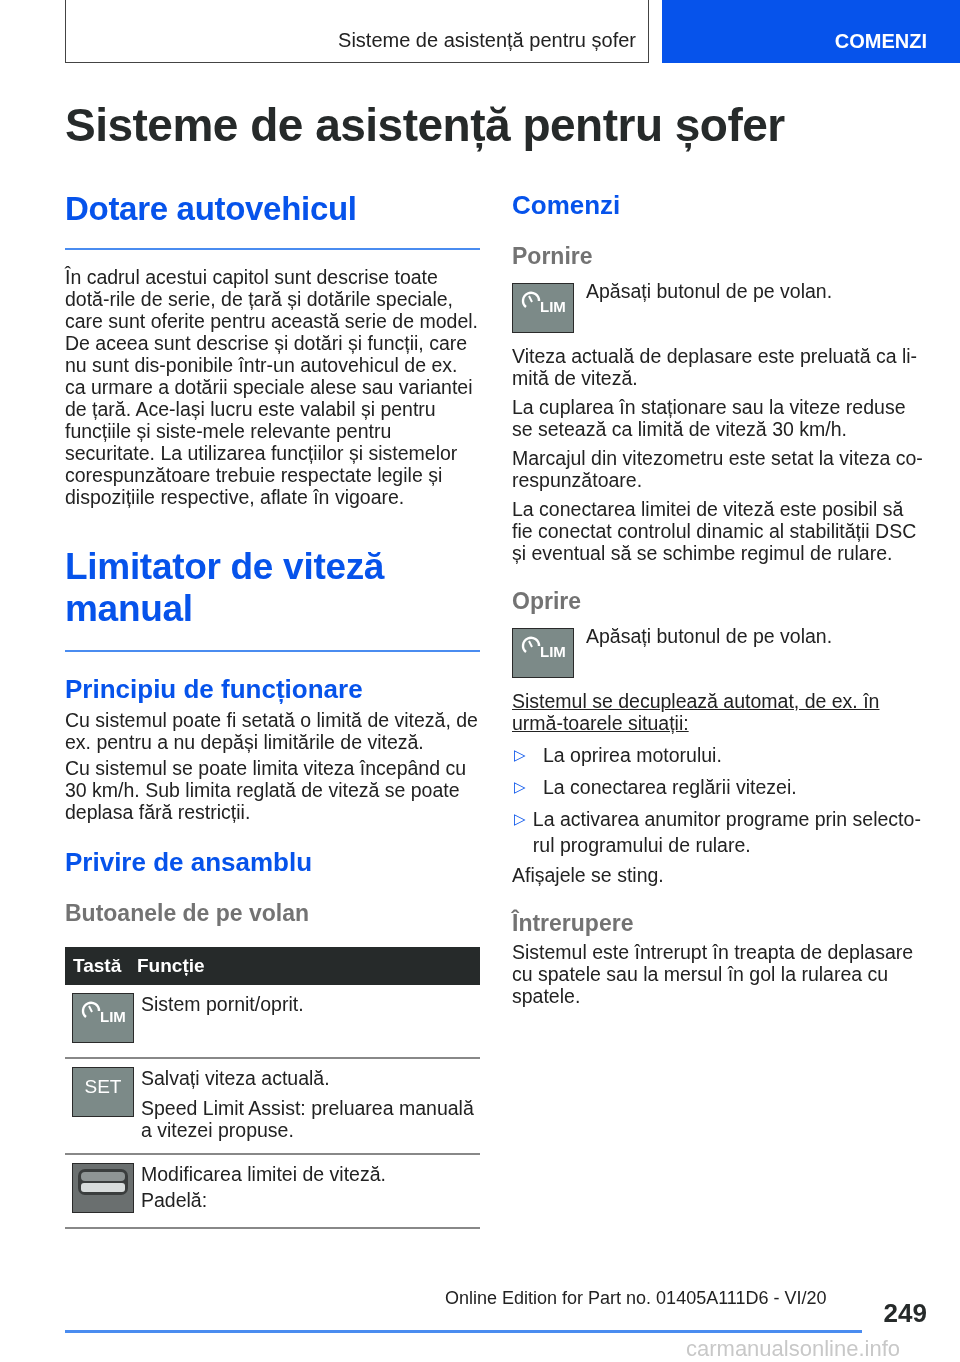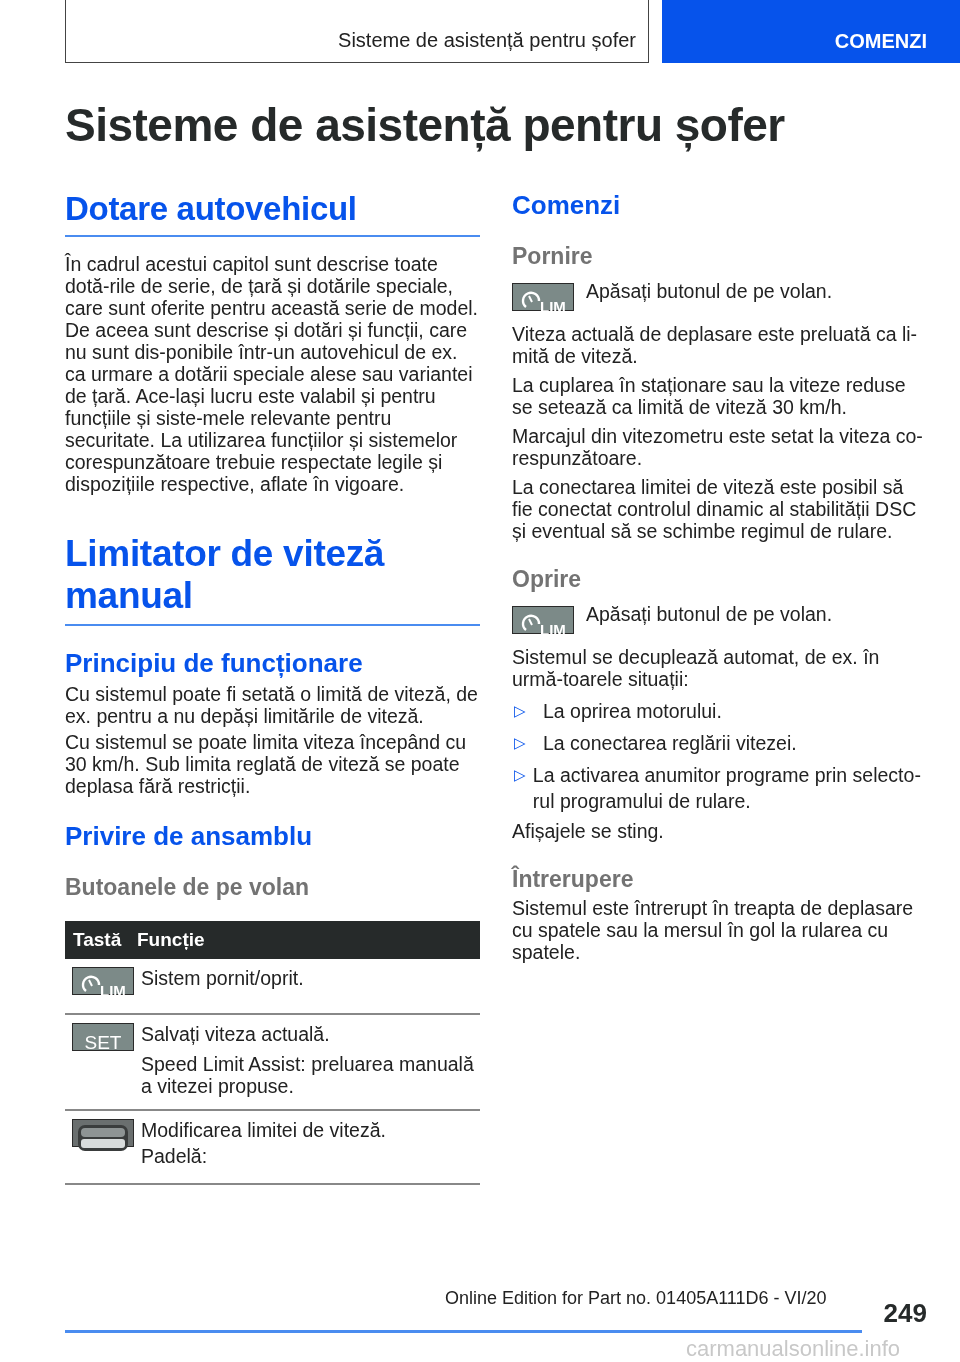--- a/index.html
+++ b/index.html
@@ -15,28 +15,28 @@
   .hdr-tab span { position: absolute; right: 33px; bottom: 10px; font-size: 20px; font-weight: bold; }
 
   .page-title { position: absolute; left: 65px; top: 98px; font-size: 46px; font-weight: bold;
                 color: #262a2a; letter-spacing: -0.5px; margin: 0; }
 
   .col { position: absolute; width: 415px; }
   .col-left { left: 65px; top: 190px; }
   .col-right { left: 512px; top: 190px; }
 
   .h1 { font-size: 33px; font-weight: bold; color: #0653eb; margin: 0;
-        border-bottom: 2px solid #4a8cf0; padding-bottom: 7px; letter-spacing: -0.3px; }
+        border-bottom: 2px solid #4a8cf0; padding-bottom: 20px; letter-spacing: -0.3px; }
   .h1big { font-size: 37px; }
   .h2 { font-size: 26px; font-weight: bold; color: #0653eb; margin: 0; }
   .h3 { font-size: 23px; font-weight: bold; color: #737373; margin: 0; }
   p.t { font-size: 19.5px; line-height: 22px; margin: 0; color: #222; }
 
   
-  .key { display: inline-block; width: 62px; height: 28px; background: #7c8a88;
+  .key { display: inline-block; width: 62px; height: 50px; background: #7c8a88;
          border: 1px solid #2a2a2a; box-sizing: border-box; position: relative; color: #fff; }
   .key svg { position: absolute; left: 0; top: 0; }
 
   .table { margin-top: 20px; width: 415px; }
   .thead { background: #262a2a; color: #fff; height: 38px; display: flex; align-items: center;
            font-weight: bold; font-size: 19px; }
   .thead .c1 { width: 72px; padding-left: 8px; box-sizing: border-box; }
   .trow { display: flex; border-bottom: 2px solid #888; padding: 8px 0 8px 0; }
   .trow .c1 { width: 76px; padding-left: 7px; box-sizing: border-box; }
   .trow .c2 { flex: 1; }
@@ -149,21 +149,21 @@
   <div style="display:flex; margin-top:10px;">
     <span class="key" style="flex:none; margin-top:3px; margin-right:12px;">
       <svg width="60" height="36" viewBox="0 0 60 36">
         <path d="M13 23 A8 8 0 1 1 26 17" fill="none" stroke="#fff" stroke-width="2.4"></path>
         <line x1="19" y1="18" x2="16" y2="12" stroke="#fff" stroke-width="2"></line>
         <text x="27" y="28" font-size="15" font-weight="bold" fill="#fff" font-family="Liberation Sans, sans-serif">LIM</text>
       </svg>
     </span>
     <p class="t">Apăsați butonul de pe volan.</p>
   </div>
-  <p class="t" style="margin-top:12px; margin-bottom:8px;">Sistemul se decuplează automat, de ex. în urmă-toarele situații:</p>
+  <p class="t" style="margin-top:12px; margin-bottom:8px;text-decoration:underline;">Sistemul se decuplează automat, de ex. în urmă-toarele situații:</p>
   <div class="bullet">
     <span class="tri">▷</span>
     <span>La oprirea motorului.</span>
   </div>
   <div class="bullet">
     <span class="tri">▷</span>
     <span>La conectarea reglării vitezei.</span>
   </div>
   <div class="bullet">
     <span class="tri">▷</span>

